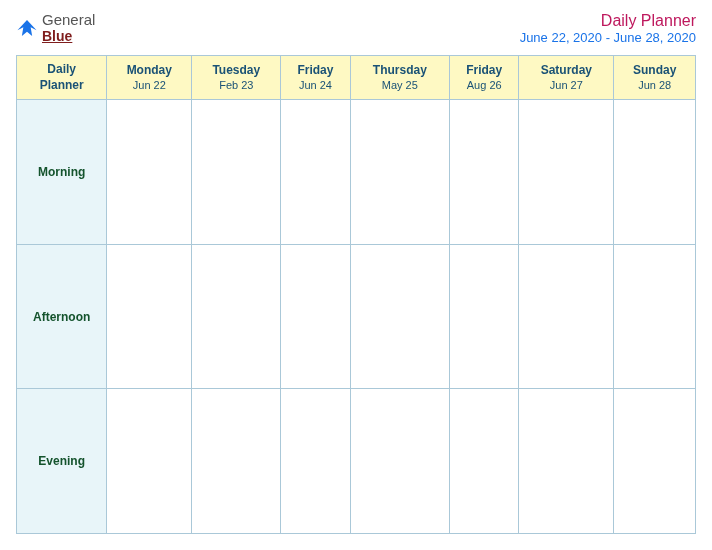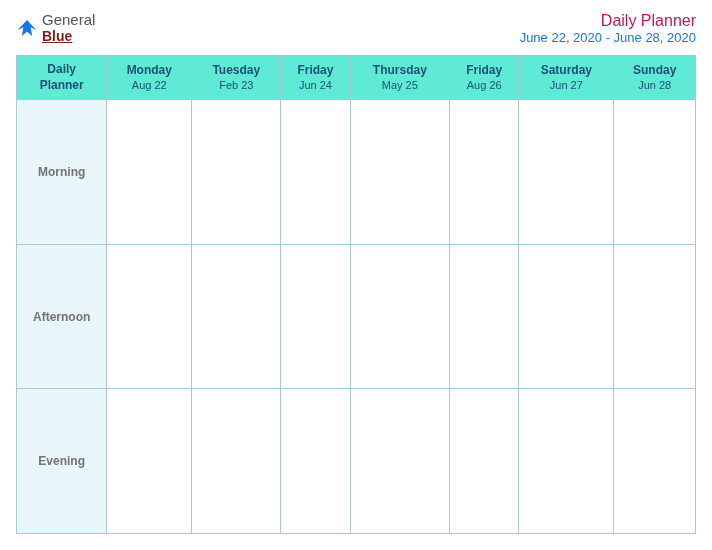--- a/index.html
+++ b/index.html
@@ -82,21 +82,21 @@
 
     .planner-table th,
     .planner-table td {
       border: 1px solid #aac8d8;
       text-align: center;
       vertical-align: middle;
     }
 
     
     .planner-table thead tr th {
-      background-color: #5eead4;
+      background-color: #fef9c3;
       padding: 6px 2px;
       font-size: 12px;
       font-weight: bold;
       color: #1a5276;
       line-height: 1.3;
     }
 
     .planner-table thead tr th .day-name {
       font-weight: bold;
       font-size: 12px;
@@ -107,21 +107,21 @@
       font-weight: normal;
       font-size: 11px;
       color: #1a5276;
     }
 
     
     .label-cell {
       background-color: #e8f5f9;
       font-size: 12px;
       font-weight: bold;
-      color: #737373;
+      color: #14532d;
       width: 82px;
       padding: 8px 16px;
     }
 
     
     .data-cell {
       background-color: #ffffff;
       width: calc((100% - 82px) / 7);
     }
 
@@ -154,21 +154,21 @@
 
   <table class="planner-table">
     <thead>
       <tr>
         <th class="label-cell">
           <span class="day-name">Daily</span><br>
           <span class="day-name">Planner</span>
         </th>
         <th>
           <div class="day-name">Monday</div>
-          <div class="day-date">Aug 22</div>
+          <div class="day-date">Jun 22</div>
         </th>
         <th>
           <div class="day-name">Tuesday</div>
           <div class="day-date">Feb 23</div>
         </th>
         <th>
           <div class="day-name">Friday</div>
           <div class="day-date">Jun 24</div>
         </th>
         <th>

